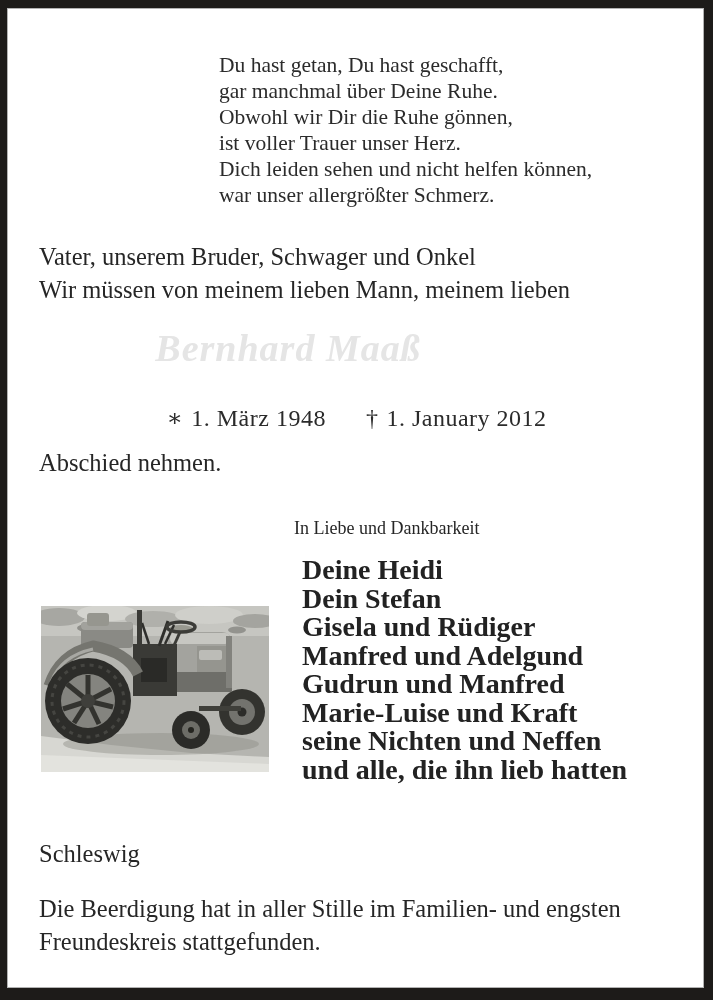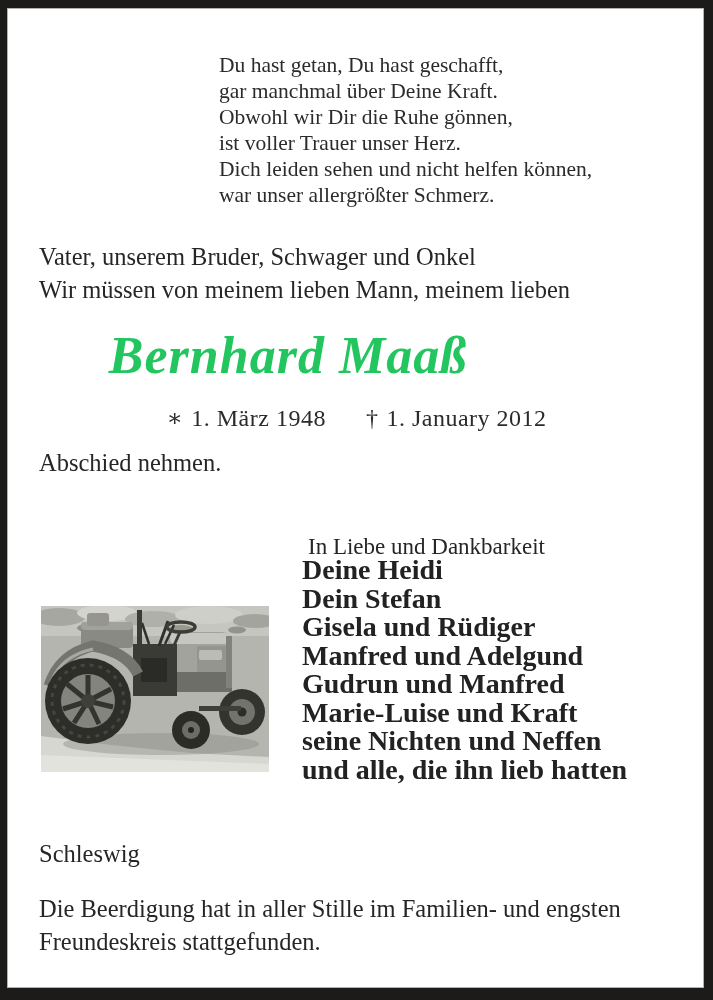--- a/index.html
+++ b/index.html
@@ -39,47 +39,46 @@
     left: 39px;
     top: 240px;
     font-size: 24.5px;
     line-height: 33px;
   }
   .name {
     left: 0;
     top: 326px;
     width: 576px;
     text-align: center;
-    font-size: 52px;
+    font-size: 38px;
     font-weight: bold;
     font-style: italic;
     letter-spacing: 1px;
-    color: #22c55e;
+    color: #e5e5e5;
   }
   .dates {
     left: 0;
     top: 404px;
     width: 713px;
     text-align: center;
     font-size: 24px;
     letter-spacing: 0.5px;
     color: #2b2b2b;
   }
   .dates .gap { display: inline-block; width: 40px; }
   .dates .sym { margin-right: 8px; }
   .farewell {
     left: 39px;
     top: 449px;
     font-size: 24.5px;
   }
   .salutation {
-    left: 308px;
+    left: 294px;
     top: 518px;
-    font-size: 23px;
-    margin-top: 16px;
+    font-size: 18px;
   }
   .mourners {
     left: 302px;
     top: 556px;
     font-size: 28px;
     font-weight: bold;
     line-height: 28.5px;
     color: #222222;
   }
   .photo {
@@ -101,21 +100,21 @@
     line-height: 33px;
   }
 </style>
 </head>
 <body>
 
 <div class="sheet"></div>
 
 <div class="abs poem">
   <div>Du hast getan, Du hast geschafft,</div>
-  <div>gar manchmal über Deine Kraft.</div>
+  <div>gar manchmal über Deine Ruhe.</div>
   <div>Obwohl wir Dir die Ruhe gönnen,</div>
   <div>ist voller Trauer unser Herz.</div>
   <div>Dich leiden sehen und nicht helfen können,</div>
   <div>war unser allergrößter Schmerz.</div>
 </div>
 
 <div class="abs intro">
   <div>Vater, unserem Bruder, Schwager und Onkel</div>
   <div>Wir müssen von meinem lieben Mann, meinem lieben</div>
 </div>

